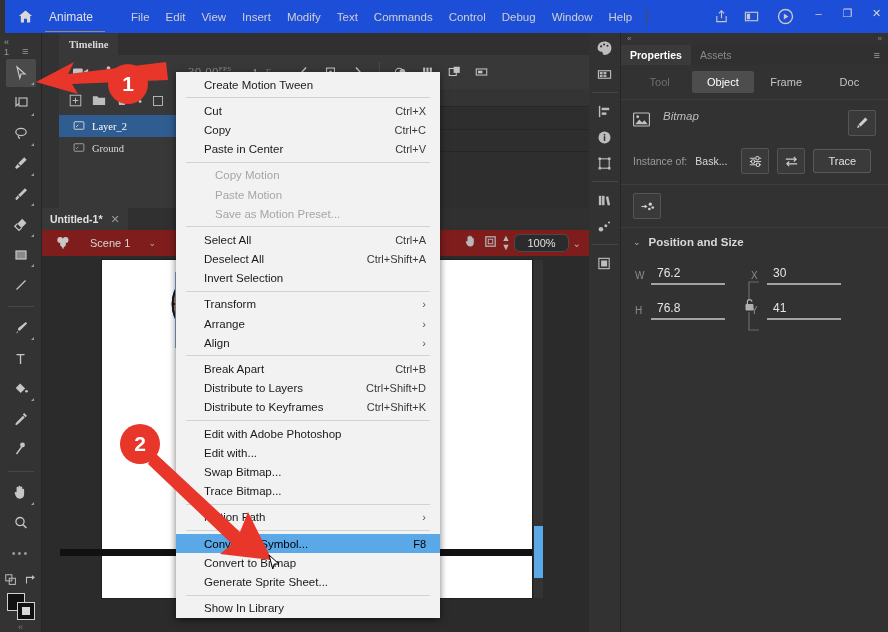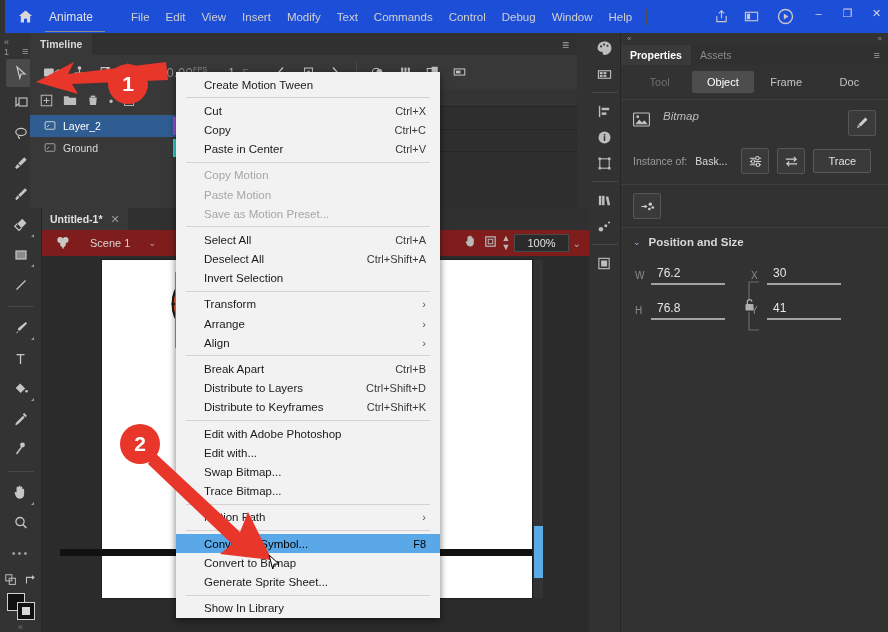--- a/index.html
+++ b/index.html
@@ -42,21 +42,21 @@
   .tool {
     width: 30px; height: 31px; display: flex; align-items: center; justify-content: center;
     position: relative; color: #c6c6c6; margin-bottom: 2px;
   }
   .tool.active { background: #4a4a4a; border-radius: 2px; }
   .tool .corner { position: absolute; right: 2px; bottom: 2px; width: 0; height: 0;
      border-left: 3px solid transparent; border-bottom: 3px solid #9a9a9a; }
   .tool-div { width: 26px; height: 1px; background: #474747; margin: 5px 0 7px; }
 
   
-  .tl-panel { position: absolute; left: 30px; top: 33px; width: 547px; height: 175px; background: #383838; }
+  .tl-panel { position: absolute; left: 59px; top: 33px; width: 547px; height: 175px; background: #383838; font-family: Liberation Serif, serif; }
   .tl-tabs { height: 22px; background: #303030; display: flex; align-items: center; position: relative; }
   .tl-tab { font-size: 10.5px; color: #d8d8d8; padding: 0 10px; height: 22px;
             display: flex; align-items: center; background: #383838; font-weight: bold; }
   .tl-hamburger { position: absolute; right: 8px; top: 5px; color: #a8a8a8; font-size: 12px; }
   .tl-toolbar { height: 34px; display: flex; align-items: center; padding-left: 10px; gap: 3px; position: relative; }
   .tli { width: 24px; height: 24px; display: flex; align-items: center; justify-content: center; color: #c4c4c4; }
   .fps { color: #8c8c8c; font-size: 13px; margin-left: 22px; letter-spacing: .3px;}
   .fps sup { font-size: 7px; }
   .framecur { color: #b8b8b8; font-size: 11px; margin-left: 18px; }
   .framelbl { color: #7d7d7d; font-size: 9px; margin-left: 5px; }
@@ -87,21 +87,21 @@
   .doc-tab .x { margin-left: 8px; color: #9a9a9a; font-weight: normal; font-size: 11px; }
 
   
   .edit-bar { position: absolute; left: 42px; top: 230px; width: 547px; height: 26px;
               background: #7f1d1d; display: flex; align-items: center; padding-left: 8px; }
   .scene-icon { width: 26px; height: 20px; display: flex; align-items: center; justify-content: center; color: #c8c8c8; }
   .scene-name { color: #d5d5d5; font-size: 11px; margin-left: 14px; }
   .caret { margin-left: 18px; color: #b0b0b0; font-size: 9px; }
   .edit-right { margin-left: auto; display: flex; align-items: center; padding-right: 8px; gap: 4px; }
   .zoombox { background: #2b2b2b; border: 1px solid #4a4a4a; color: #e0e0e0; font-size: 11px;
-             padding: 2px 12px; border-radius: 0; }
+             padding: 2px 12px; border-radius: 6px; }
 
   
   .stage-area { position: absolute; left: 42px; top: 256px; width: 547px; height: 376px; background: #2b2b2b; }
   .stage { position: absolute; left: 60px; top: 4px; width: 430px; height: 338px; background: #ffffff;
            box-shadow: 0 0 0 1px #1f1f1f; }
   .ball-sel { position: absolute; left: 73px; top: 12px; width: 62px; height: 76px;
               border: 1px solid #7ea6d8; }
   .ground-line { position: absolute; left: -42px; top: 289px; width: 472px; height: 7px; background: #111111; }
   .vscroll { position: absolute; right: 46px; top: 4px; width: 9px; height: 338px; background: #333333; }
   .vthumb { position: absolute; right: 46px; top: 270px; width: 9px; height: 52px; background: #5aaae8; }
@@ -159,21 +159,21 @@
     align-items: center; justify-content: center;
   }
 
   
   .ctx {
     position: absolute; left: 176px; top: 72px; width: 264px; background: #f2f2f2;
     box-shadow: 0 2px 7px rgba(0,0,0,.55); padding: 3px 0 0; z-index: 40;
   }
   .ctx-item { height: 19.2px; display: flex; align-items: center; padding: 0 14px 0 28px;
               font-size: 11.5px; color: #1a1a1a; position: relative; }
-  .ctx-item.dis { color: #a6a6a6; }
+  .ctx-item.dis { color: #a6a6a6; margin-left: 11px; }
   .ctx-item.hl { background: #5aa8e8; color: #000000; }
   .ctx-shortcut { margin-left: auto; font-size: 11px; color: #3a3a3a; }
   .ctx-item.hl .ctx-shortcut { color: #000000; }
   .ctx-sub { margin-left: auto; color: #555; font-size: 11px; }
   .ctx-div { height: 1px; background: #d2d2d2; margin: 3px 10px; }
   .cursor-ptr { position: absolute; left: 268px; top: 554px; z-index: 60; }
 </style>
 </head>
 <body>
 

